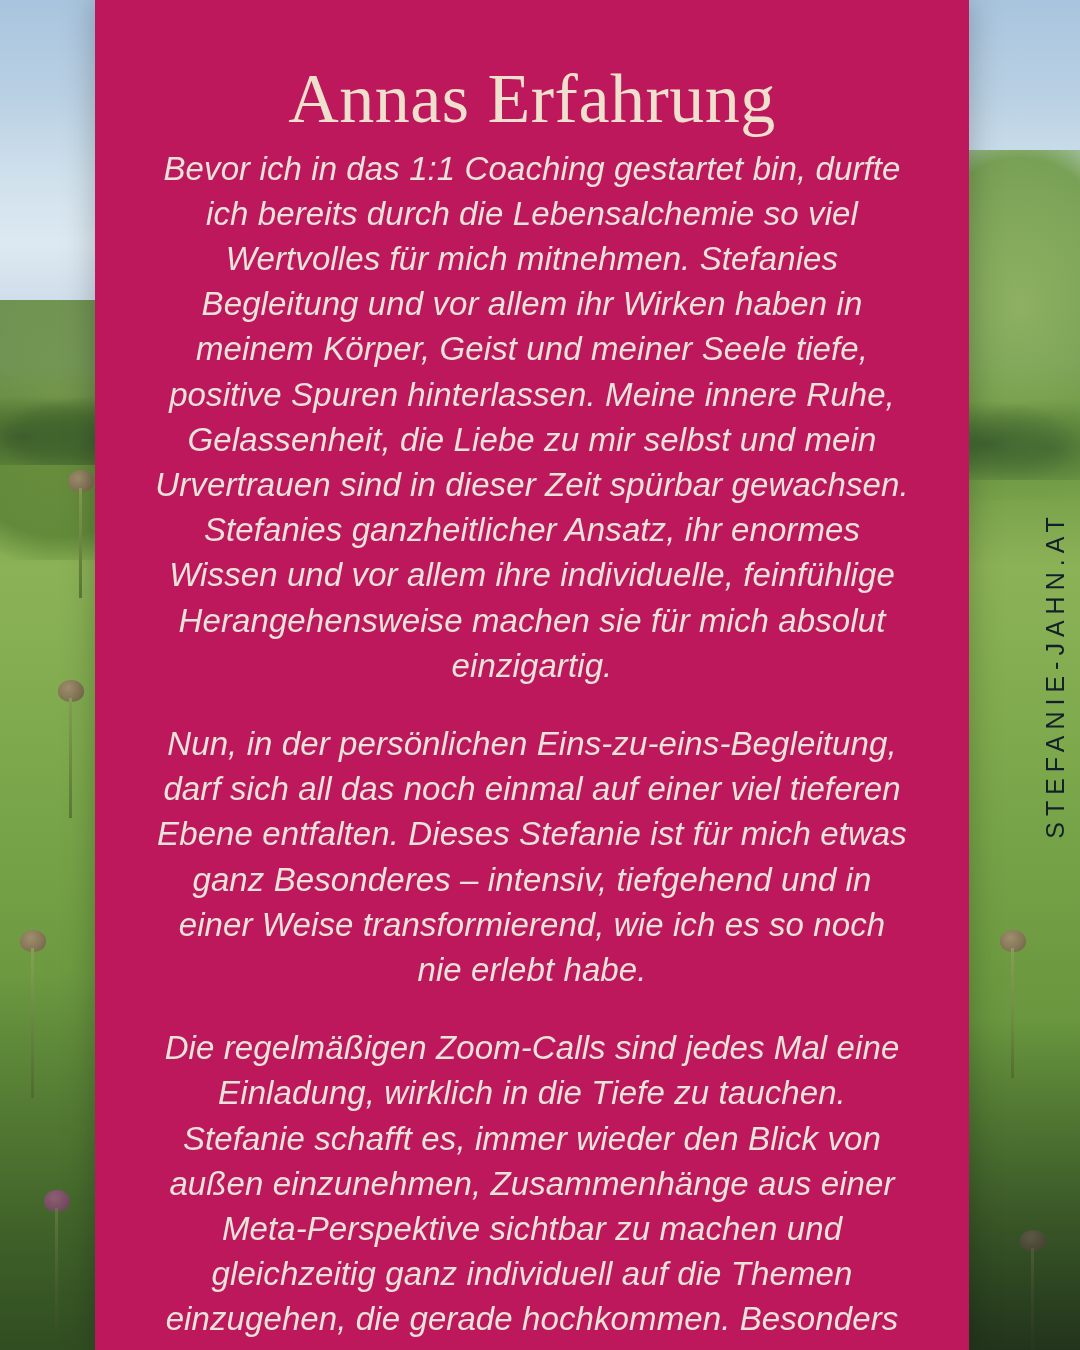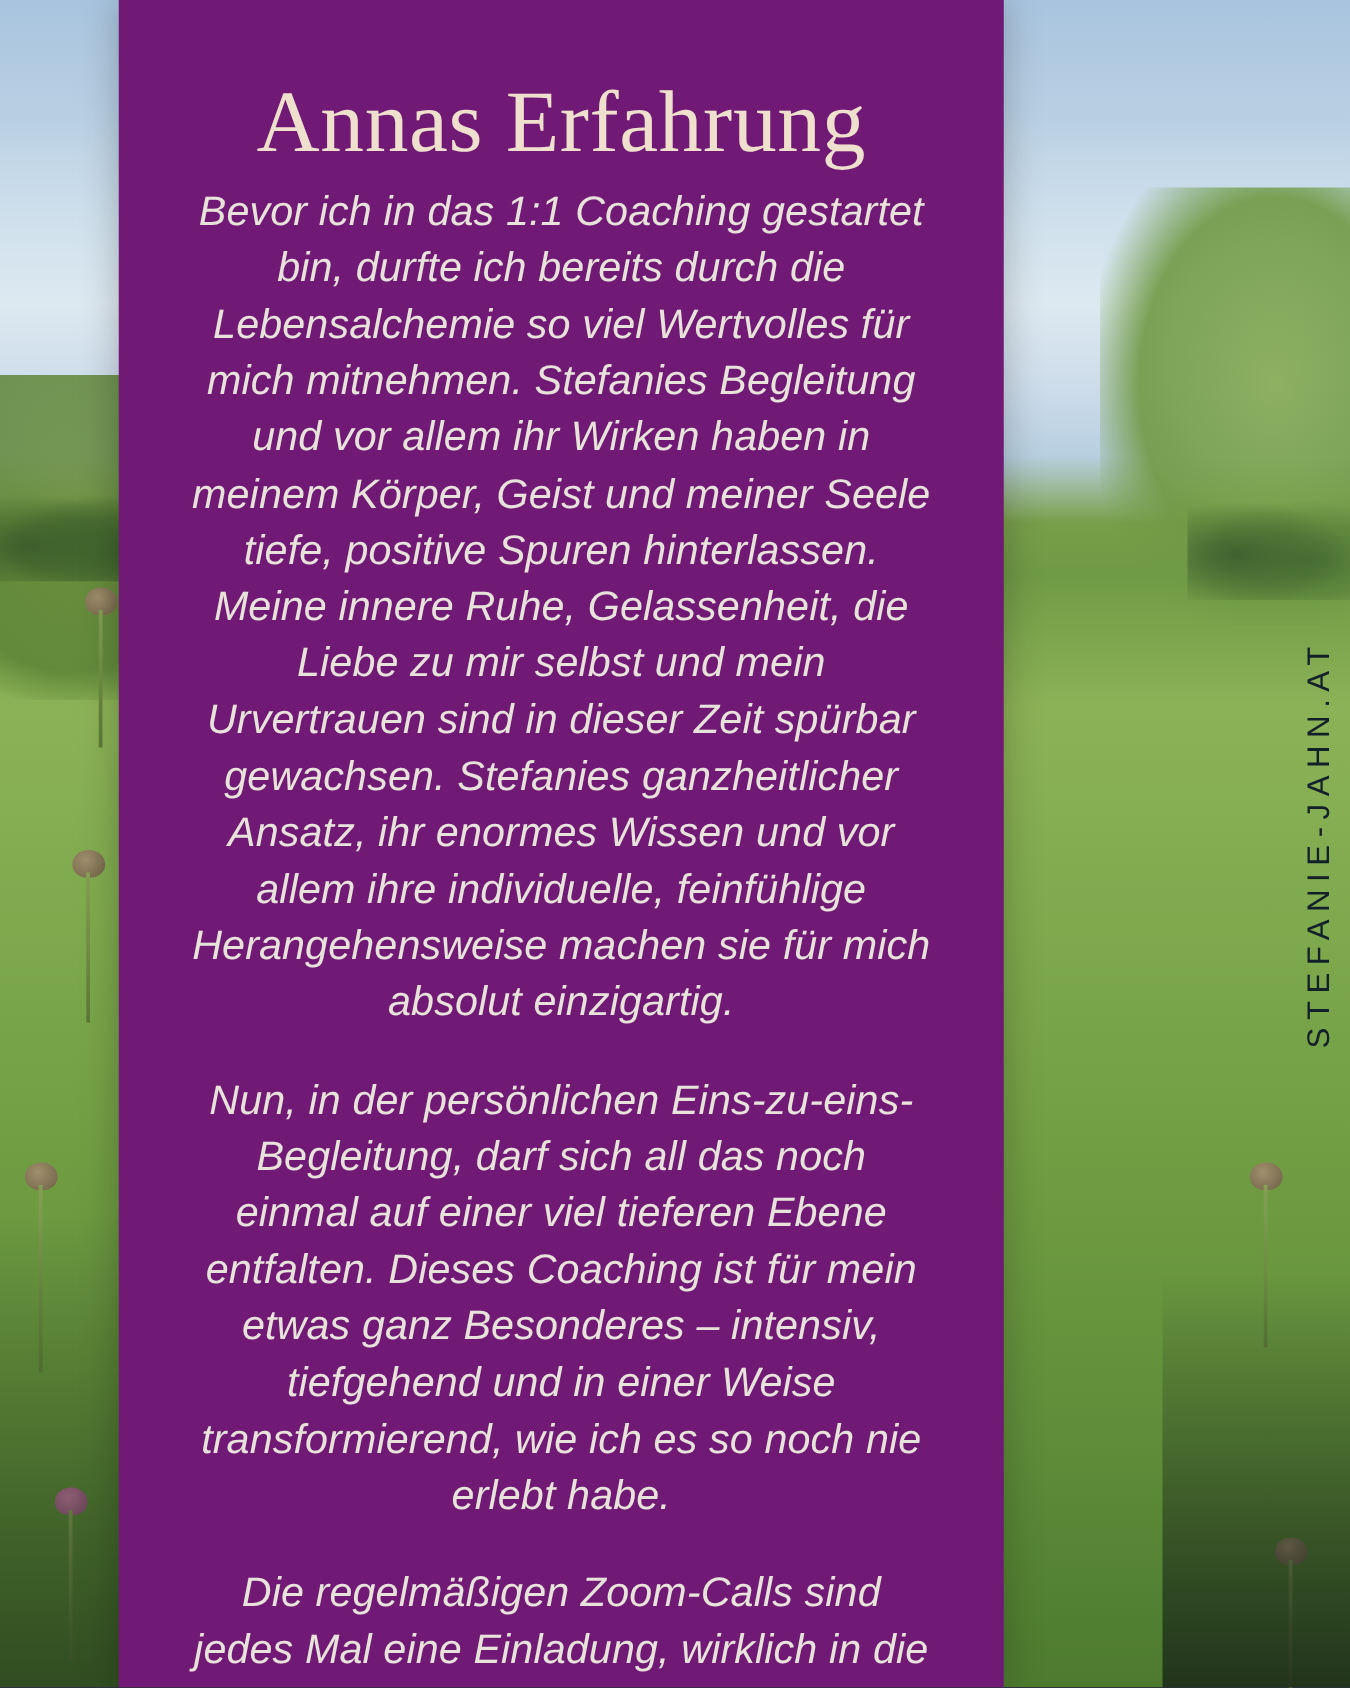--- a/index.html
+++ b/index.html
@@ -100,23 +100,23 @@
     width: 3px;
     background: linear-gradient(to bottom, #85a054, #5c7a36);
     left: 11px; top: 18px;
   }
 
   
   .card {
     position: absolute;
     left: 95px;
     top: 0;
-    width: 708px;
+    width: 874px;
     height: 1350px;
-    background: #701a75;
+    background: #be185d;
     box-shadow: 0 0 30px rgba(0,0,0,.25);
   }
   .card-inner {
     padding: 62px 58px 0 58px;
     box-sizing: border-box;
     height: 100%;
     display: flex;
     flex-direction: column;
   }
   .headline {
@@ -215,21 +215,21 @@
     <div class="bg-dark-bottom-left"></div>
     <div class="bg-dark-bottom-right"></div>
   </div>
 
   <div class="card">
     <div class="card-inner">
       <h1 class="headline">Annas Erfahrung</h1>
 
       <div class="body">
         <p>Bevor ich in das 1:1 Coaching gestartet bin, durfte ich bereits durch die Lebensalchemie so viel Wertvolles für mich mitnehmen. Stefanies Begleitung und vor allem ihr Wirken haben in meinem Körper, Geist und meiner Seele tiefe, positive Spuren hinterlassen. Meine innere Ruhe, Gelassenheit, die Liebe zu mir selbst und mein Urvertrauen sind in dieser Zeit spürbar gewachsen. Stefanies ganzheitlicher Ansatz, ihr enormes Wissen und vor allem ihre individuelle, feinfühlige Herangehensweise machen sie für mich absolut einzigartig.</p>
-        <p>Nun, in der persönlichen Eins-zu-eins-Begleitung, darf sich all das noch einmal auf einer viel tieferen Ebene entfalten. Dieses Coaching ist für mein etwas ganz Besonderes – intensiv, tiefgehend und in einer Weise transformierend, wie ich es so noch nie erlebt habe.</p>
+        <p>Nun, in der persönlichen Eins-zu-eins-Begleitung, darf sich all das noch einmal auf einer viel tieferen Ebene entfalten. Dieses Stefanie ist für mich etwas ganz Besonderes – intensiv, tiefgehend und in einer Weise transformierend, wie ich es so noch nie erlebt habe.</p>
         <p>Die regelmäßigen Zoom-Calls sind jedes Mal eine Einladung, wirklich in die Tiefe zu tauchen. Stefanie schafft es, immer wieder den Blick von außen einzunehmen, Zusammenhänge aus einer Meta-Perspektive sichtbar zu machen und gleichzeitig ganz individuell auf die Themen einzugehen, die gerade hochkommen. Besonders wertvoll ist, wie sie genau dann, wenn es herausfordernd wird, da ist – mit den richtigen Fragen, klarer Führung und einem sicheren Raum, in dem alles gesehen und gehalten werden darf. So können Themen nicht nur angesprochen, sondern wirklich nachhaltig gelöst und transformiert werden.</p>
       </div>
 
       <div class="signature-wrap">
         <div class="signature">Anna Z.</div>
       </div>
     </div>
   </div>
 
   <div class="site-label">STEFANIE-JAHN.AT</div>

